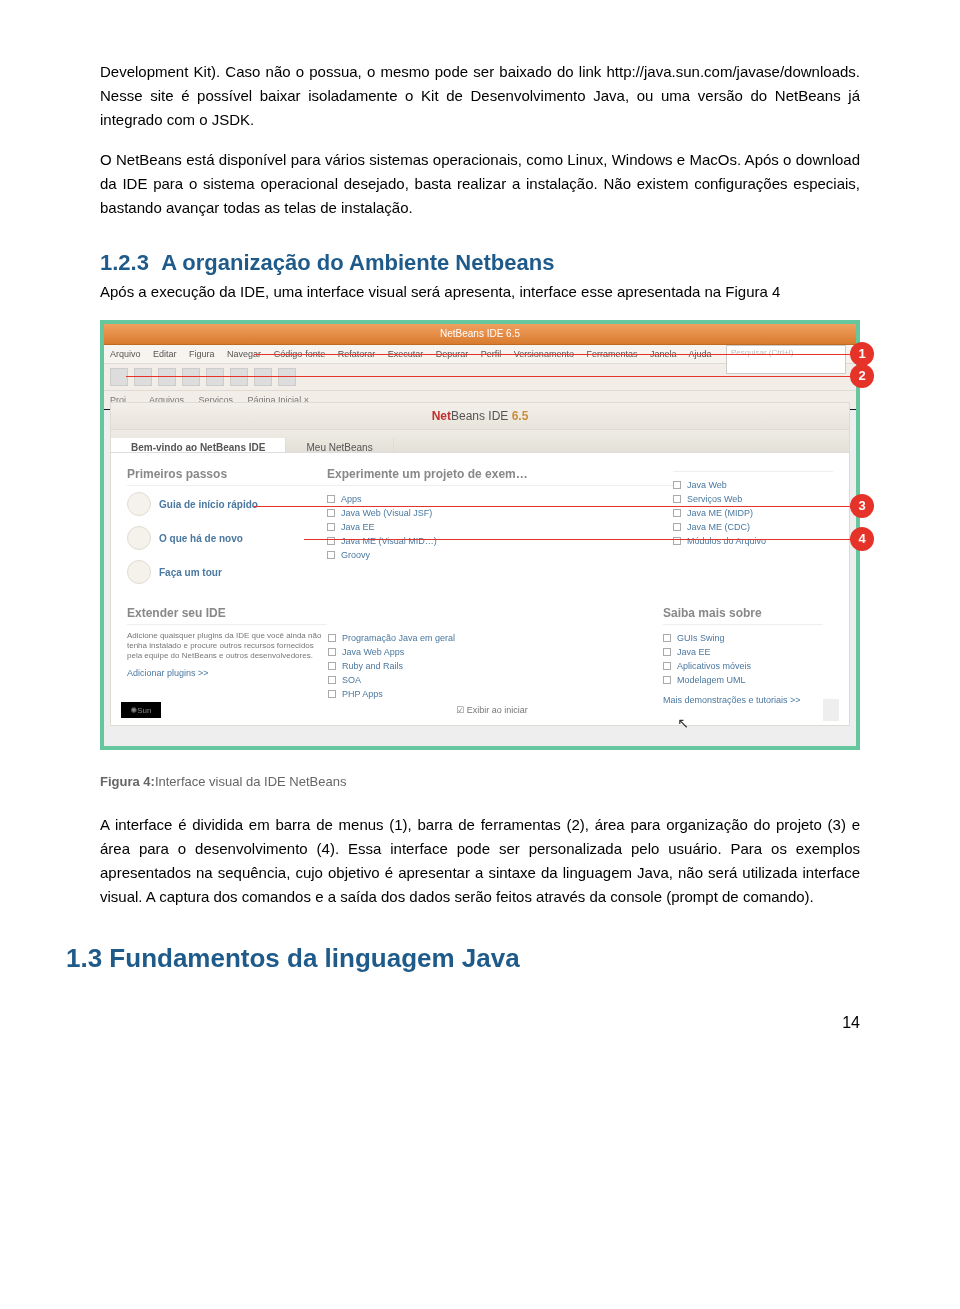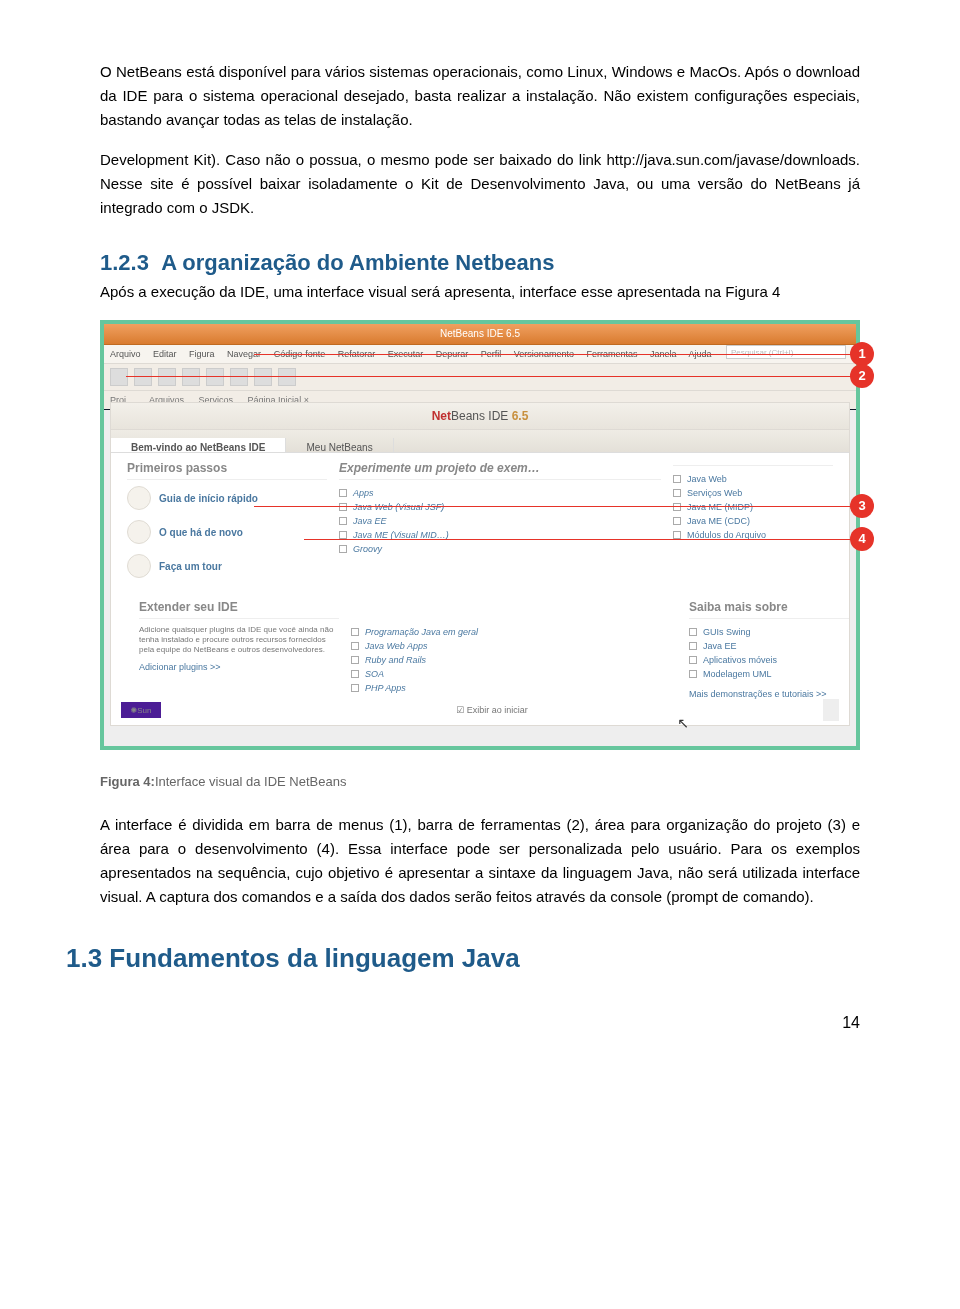--- a/index.html
+++ b/index.html
@@ -89,21 +89,21 @@
     line-height: 18px;
     font-size: 9px;
     color: #555;
   }
   .menubar span { margin-right: 10px; }
   .search-box {
     position: absolute;
     right: 10px;
     top: 21px;
     width: 120px;
-    height: 14px;
+    height: 29px;
     background: #fff;
     border: 1px solid #ccc;
     font-size: 8px;
     color: #bbb;
     padding: 0 4px;
     line-height: 14px;
     box-sizing: border-box;
   }
   .toolbar {
     height: 22px;
@@ -158,25 +158,24 @@
   }
   .welcome-tabs div {
     padding: 4px 20px;
     border-right: 1px solid #ddd;
     margin-top: 8px;
   }
   .welcome-tabs .active { background: #fff; font-weight: bold; }
 
   .content-cols {
     display: flex;
-    padding: 8px 16px 0 16px;
-    gap: 12px;
+    padding: 14px 16px 0 16px;
   }
   .col-left { width: 200px; }
-  .col-mid { flex: 1; font-style: italic; }
+  .col-mid { flex: 1; }
   .col-right { width: 160px; }
 
   .block-head {
     font-size: 12px;
     color: #888;
     font-weight: bold;
     border-bottom: 1px solid #eee;
     padding-bottom: 4px;
     margin-bottom: 6px;
   }
@@ -200,23 +199,22 @@
   }
   .mid-row::before, .right-row::before {
     content: "";
     width: 6px; height: 6px;
     border: 1px solid #aaa;
     margin-right: 6px;
   }
 
   .lower-cols {
     display: flex;
-    padding: 12px 0 0 16px;
-    gap: 12px;
-    margin-left: 12px;
+    padding: 12px 26px 0 16px;
+    gap: 1px;
   }
   .desc-box {
     width: 200px;
     font-size: 8px;
     color: #777;
     line-height: 1.2;
   }
   .ad-link {
     font-size: 9px;
     color: #4a78a0;
@@ -229,21 +227,21 @@
     bottom: 4px;
     left: 10px;
     right: 10px;
     font-size: 9px;
     color: #777;
     display: flex;
     justify-content: space-between;
     align-items: center;
   }
   .sunlogo {
-    width: 40px; height: 16px; background: #4c1d95;
+    width: 40px; height: 16px; background: #000000;
     display: flex; align-items: center; justify-content: center;
     font-size: 8px; color: #888;
   }
   .javalogo {
     width: 16px; height: 22px; background: #eee;
   }
   .cursor-ptr {
     position: absolute;
     bottom: -6px;
     right: 160px;
@@ -254,23 +252,23 @@
     text-align: right;
     font-size: 16px;
     margin-top: 40px;
   }
 </style>
 </head>
 <body>
 
 <div class="page">
 
+  <p class="body">Development Kit). Caso não o possua, o mesmo pode ser baixado do link http://java.sun.com/javase/downloads. Nesse site é possível baixar isoladamente o Kit de Desenvolvimento Java, ou uma versão do NetBeans já integrado com o JSDK.</p>
+
   <p class="body">O NetBeans está disponível para vários sistemas operacionais, como Linux, Windows e MacOs. Após o download da IDE para o sistema operacional desejado, basta realizar a instalação. Não existem configurações especiais, bastando avançar todas as telas de instalação.</p>
-
-  <p class="body">Development Kit). Caso não o possua, o mesmo pode ser baixado do link http://java.sun.com/javase/downloads. Nesse site é possível baixar isoladamente o Kit de Desenvolvimento Java, ou uma versão do NetBeans já integrado com o JSDK.</p>
 
   <h2 class="section">
     <span>1.2.3</span>&nbsp;&nbsp;<span>A organização do Ambiente Netbeans</span>
   </h2>
 
   <p class="body">Após a execução da IDE, uma interface visual será apresenta, interface esse apresentada na Figura 4</p>
 
   <div class="screenshot-frame">
 
     <div class="badge-line" style="left:150px; right:-6px; top:30px;"></div>

